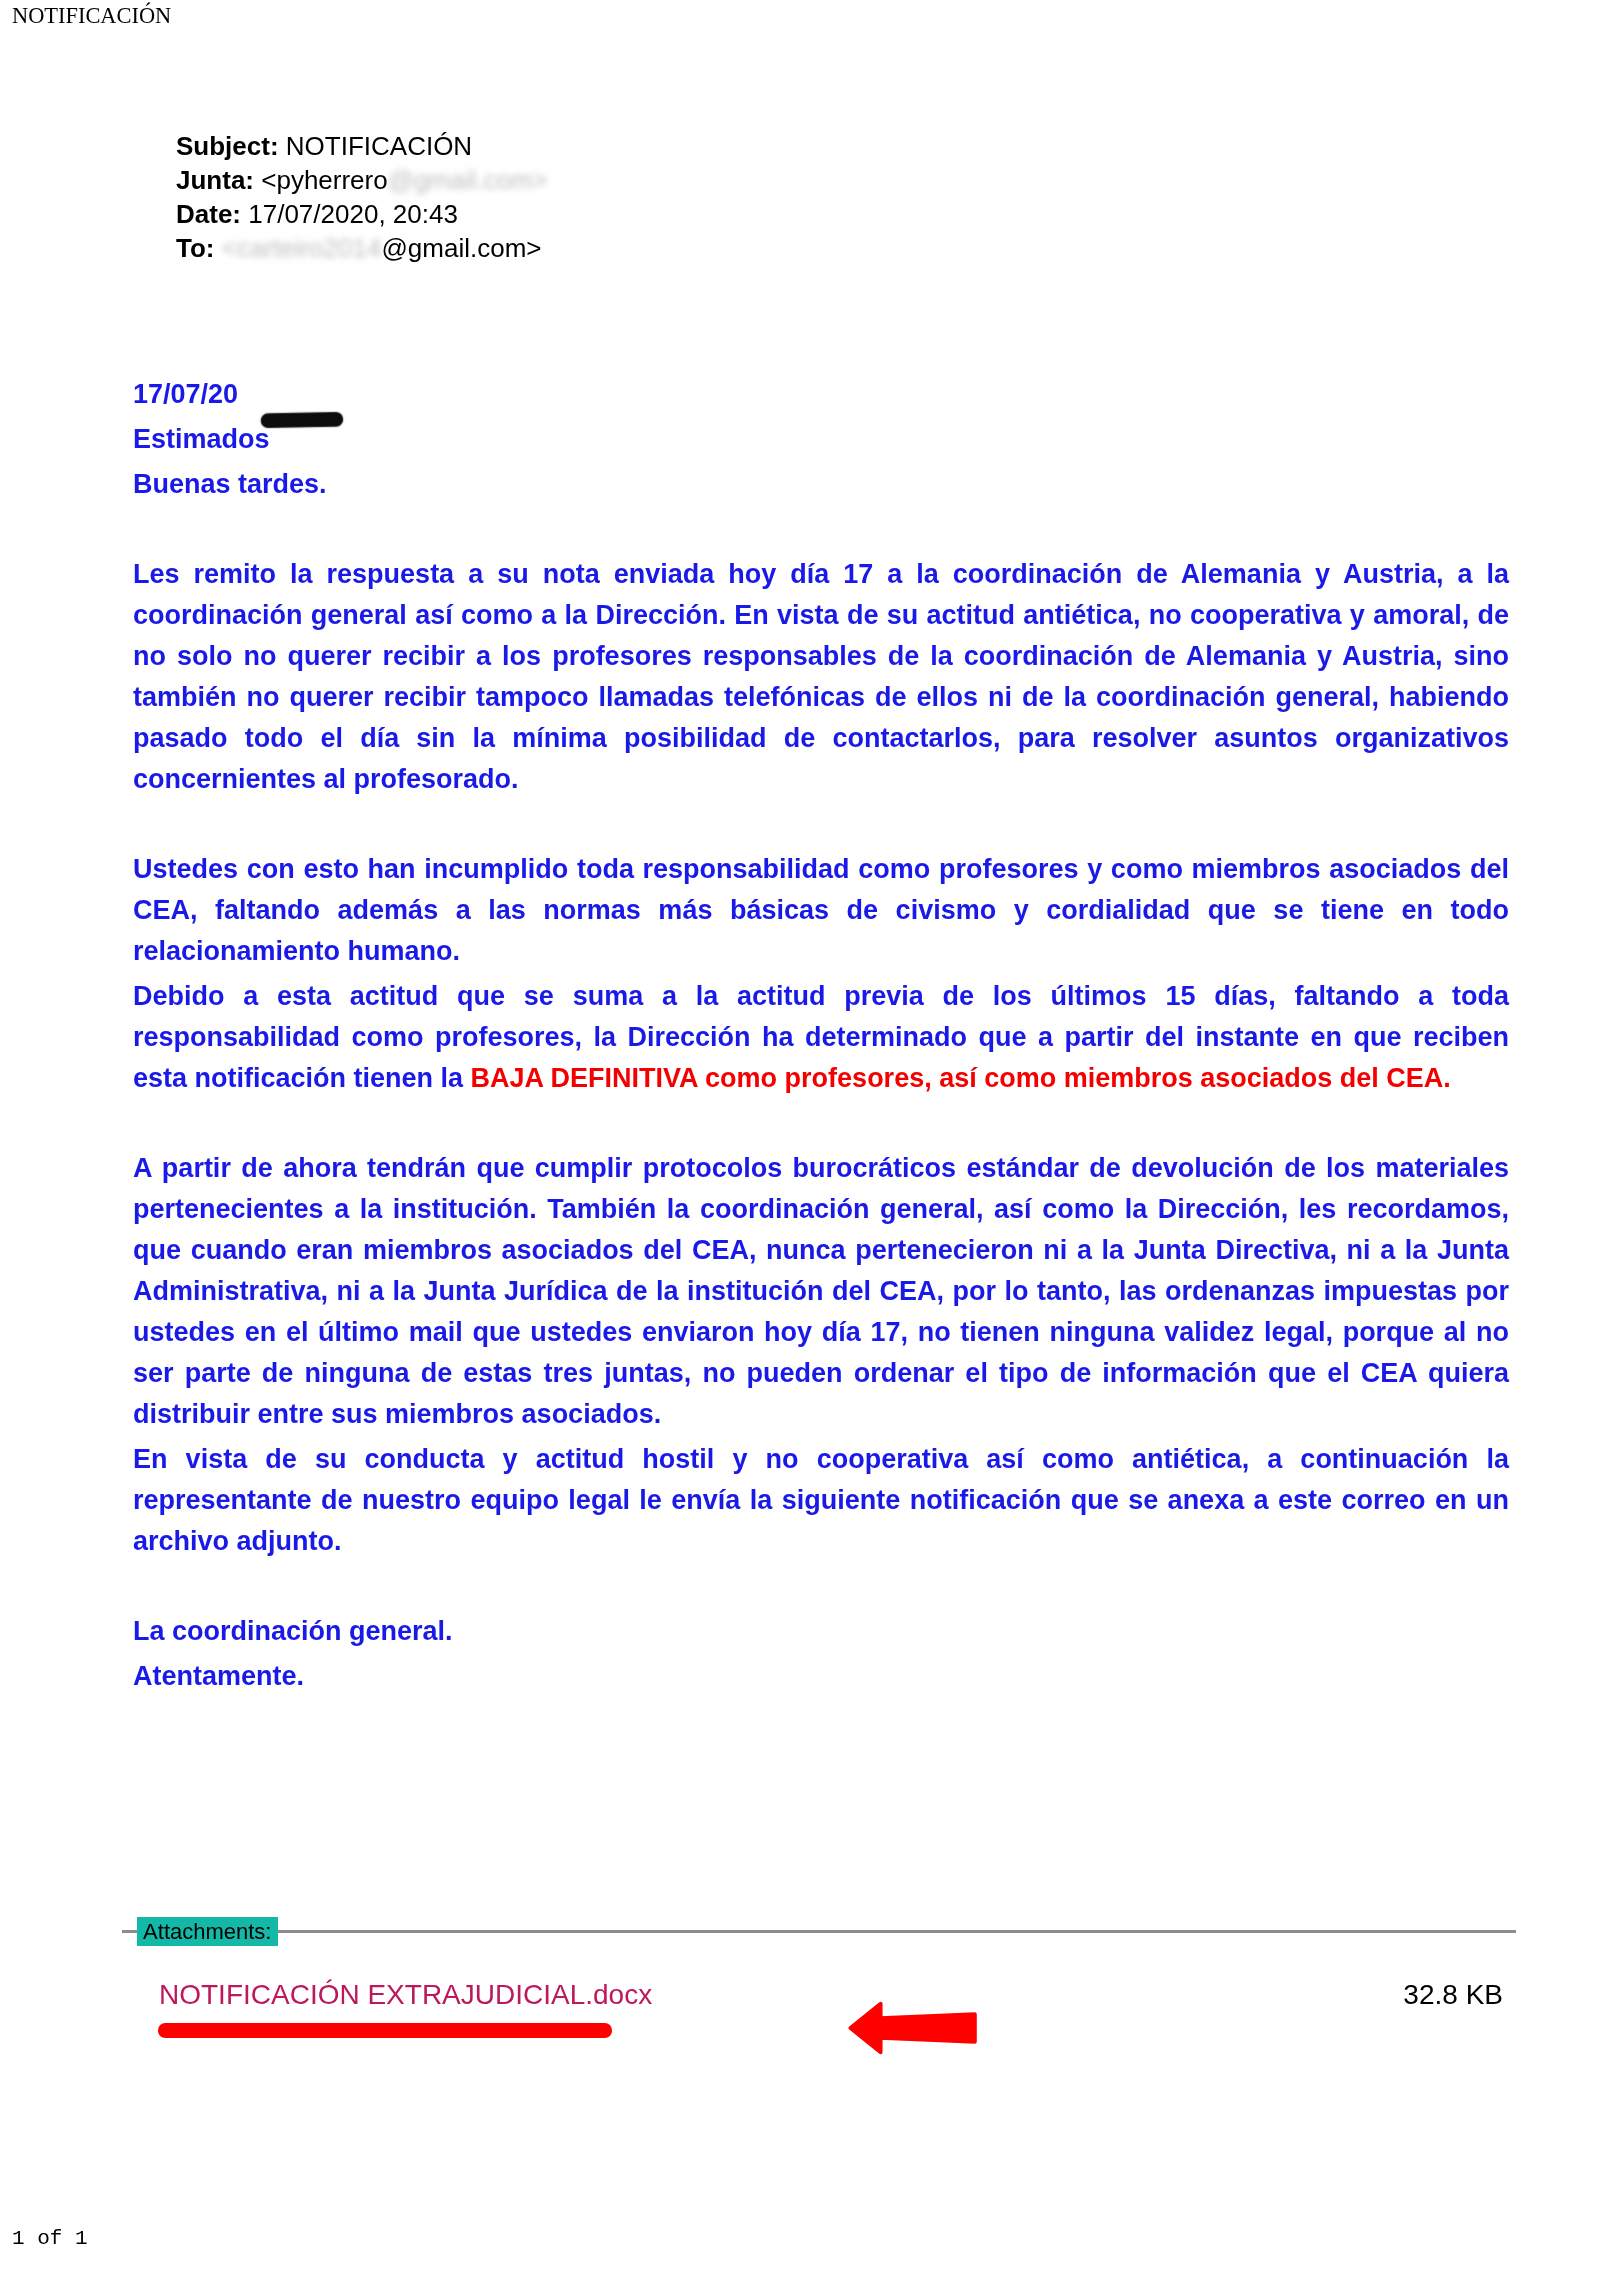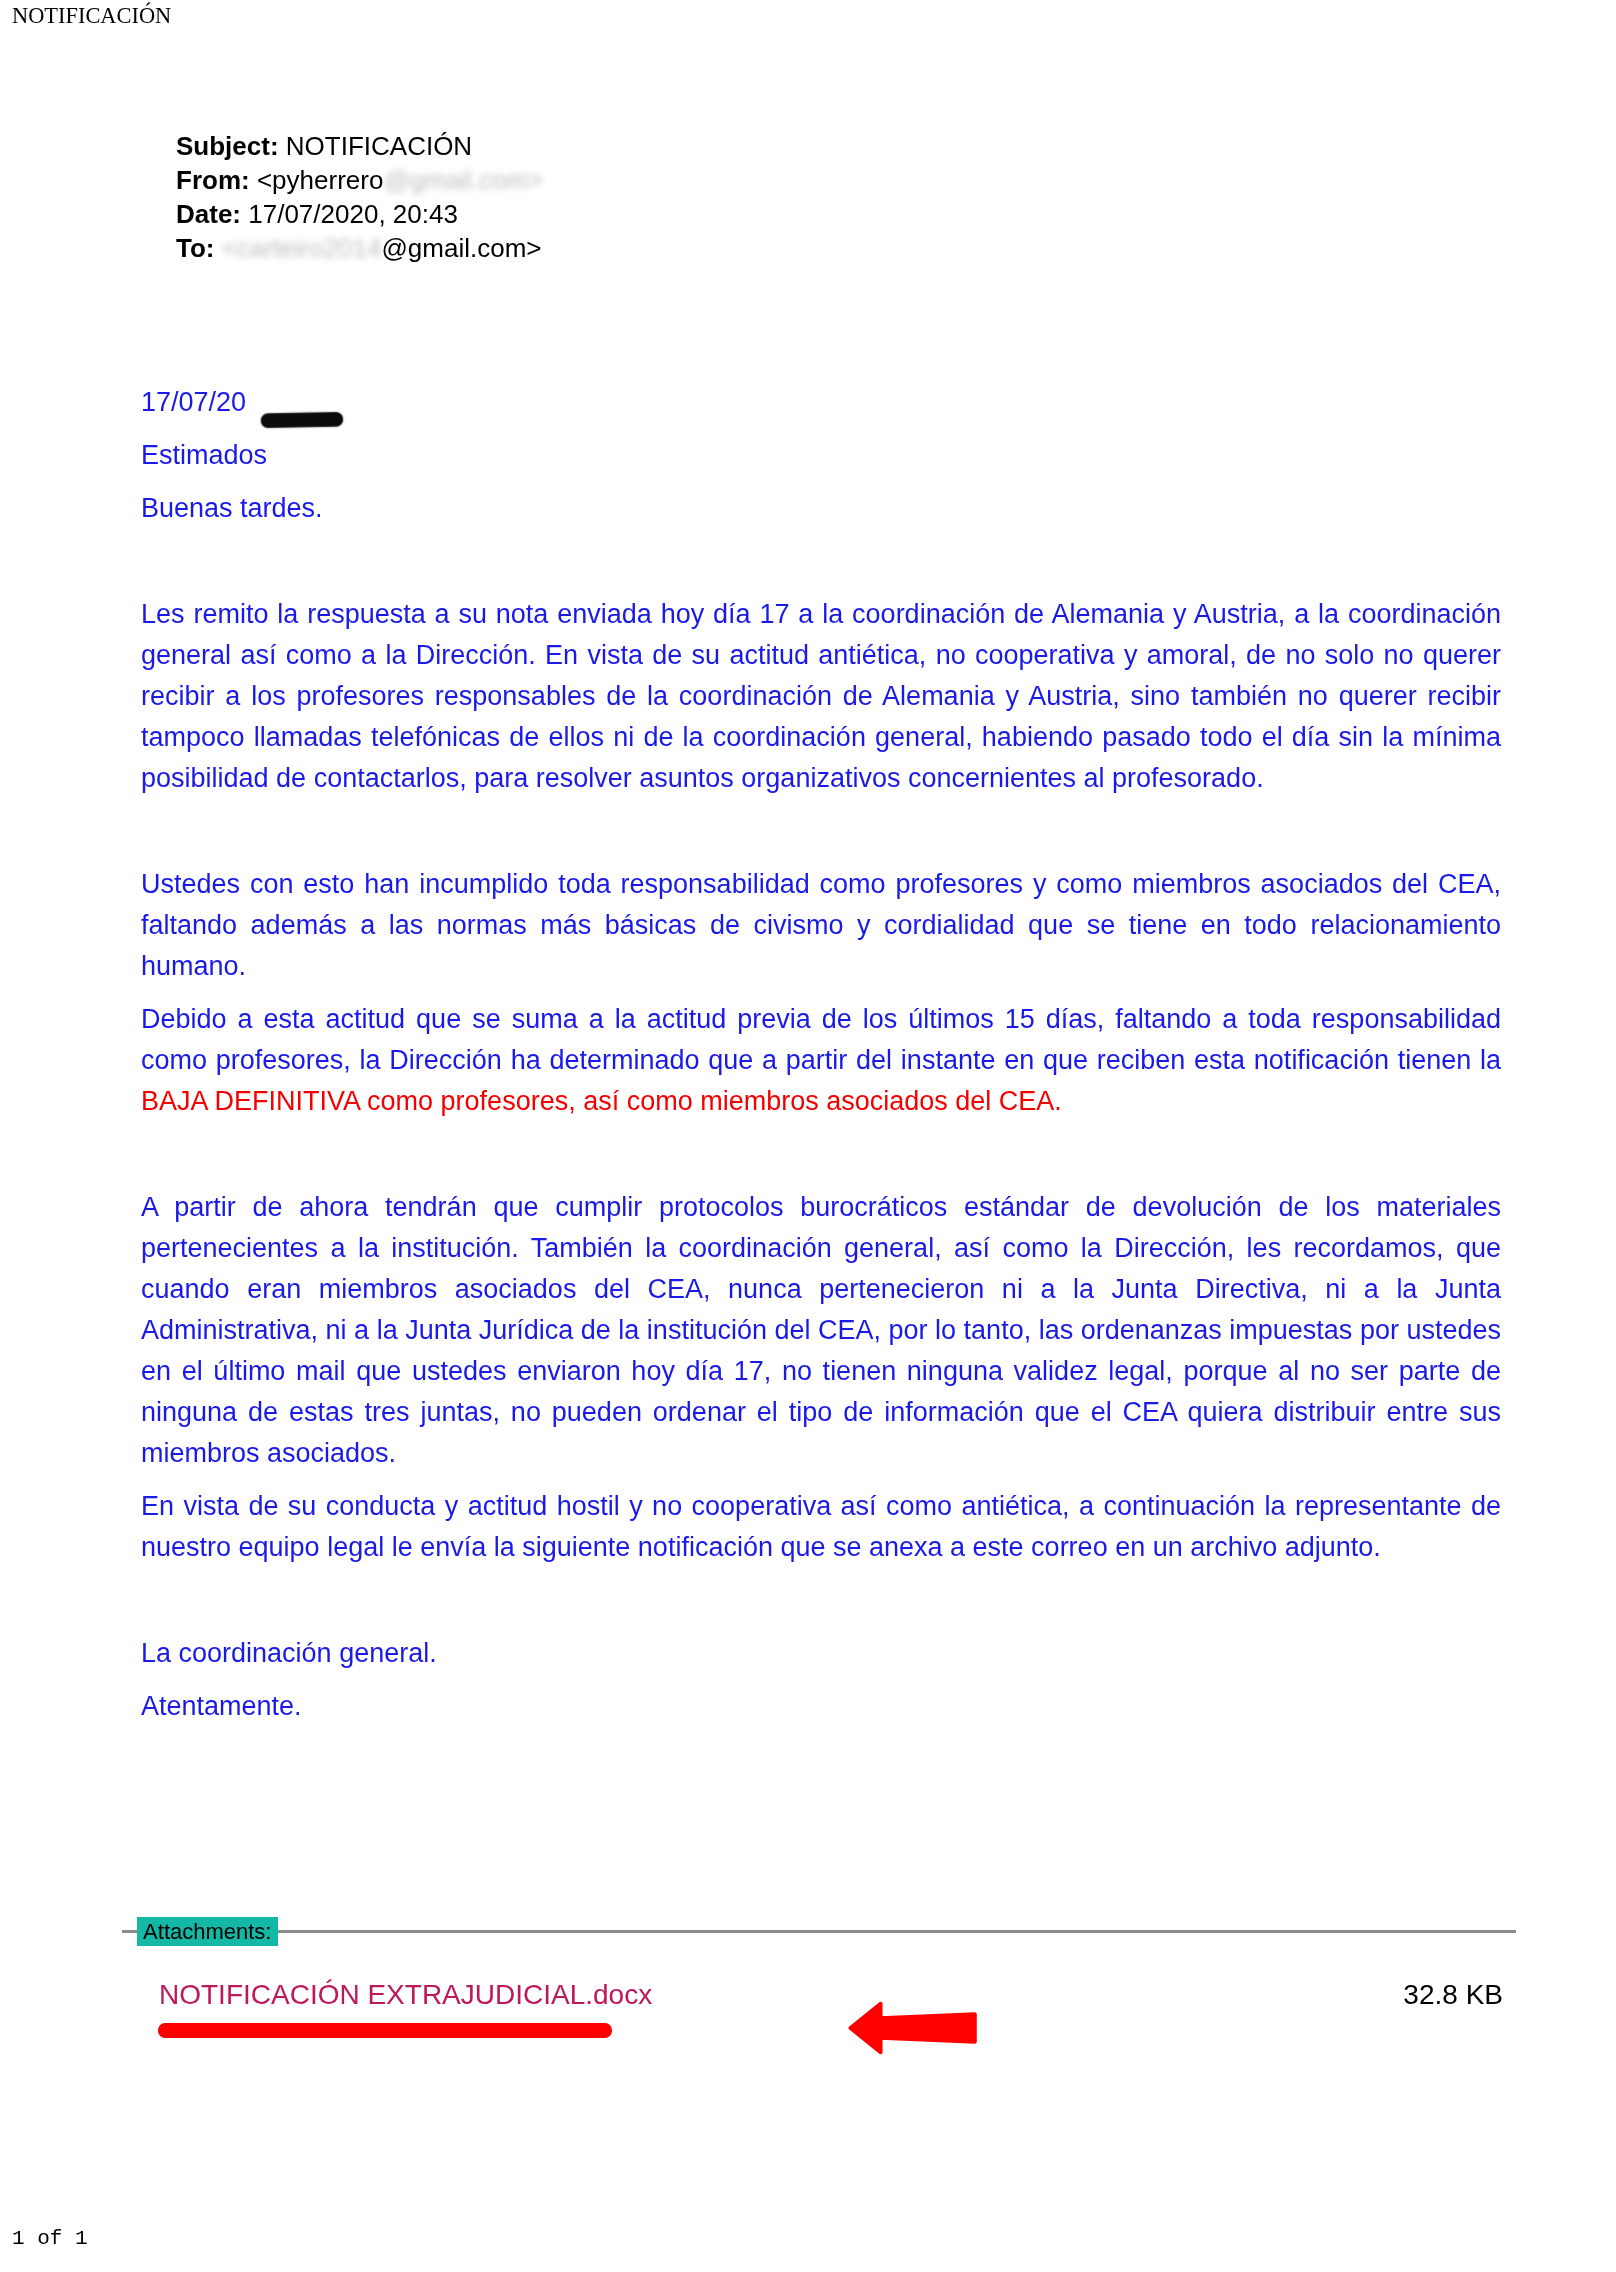--- a/index.html
+++ b/index.html
@@ -63,23 +63,24 @@
     position: absolute;
     left: 129px;
     top: 370px;
     width: 1384px;
     font-family: "Liberation Sans", sans-serif;
     font-size: 27px;
     line-height: 41px;
     color: #1a1ae8;
   }
   .body-wrap p {
-    margin: 12px;
+    margin: 4px;
     text-align: justify;
     text-justify: inter-word;
+    font-weight: bold;
   }
   .body-wrap p.plain { text-align: left; }
   .spacer { height: 41px; }
   .red { color: #f50000; }
 
   .sig-indent {
     margin-left: 153px;
   }
 
   
@@ -161,21 +162,21 @@
 <body>
 
 <div class="print-header">NOTIFICACIÓN</div>
 
 <div class="meta">
   <span class="row">
     <span class="lbl">Subject:</span>
     <span class="val">NOTIFICACIÓN</span>
   </span>
   <span class="row">
-    <span class="lbl">From:</span>
+    <span class="lbl">Junta:</span>
     <span class="val">&lt;pyherrero</span><span class="val blurred">@gmail.com&gt;</span>
   </span>
   <span class="row">
     <span class="lbl">Date:</span>
     <span class="val">17/07/2020, 20:43</span>
   </span>
   <span class="row">
     <span class="lbl">To:</span>
     <span class="val blurred">&lt;carteiro2014</span><span class="val">@gmail.com&gt;</span>
   </span>

